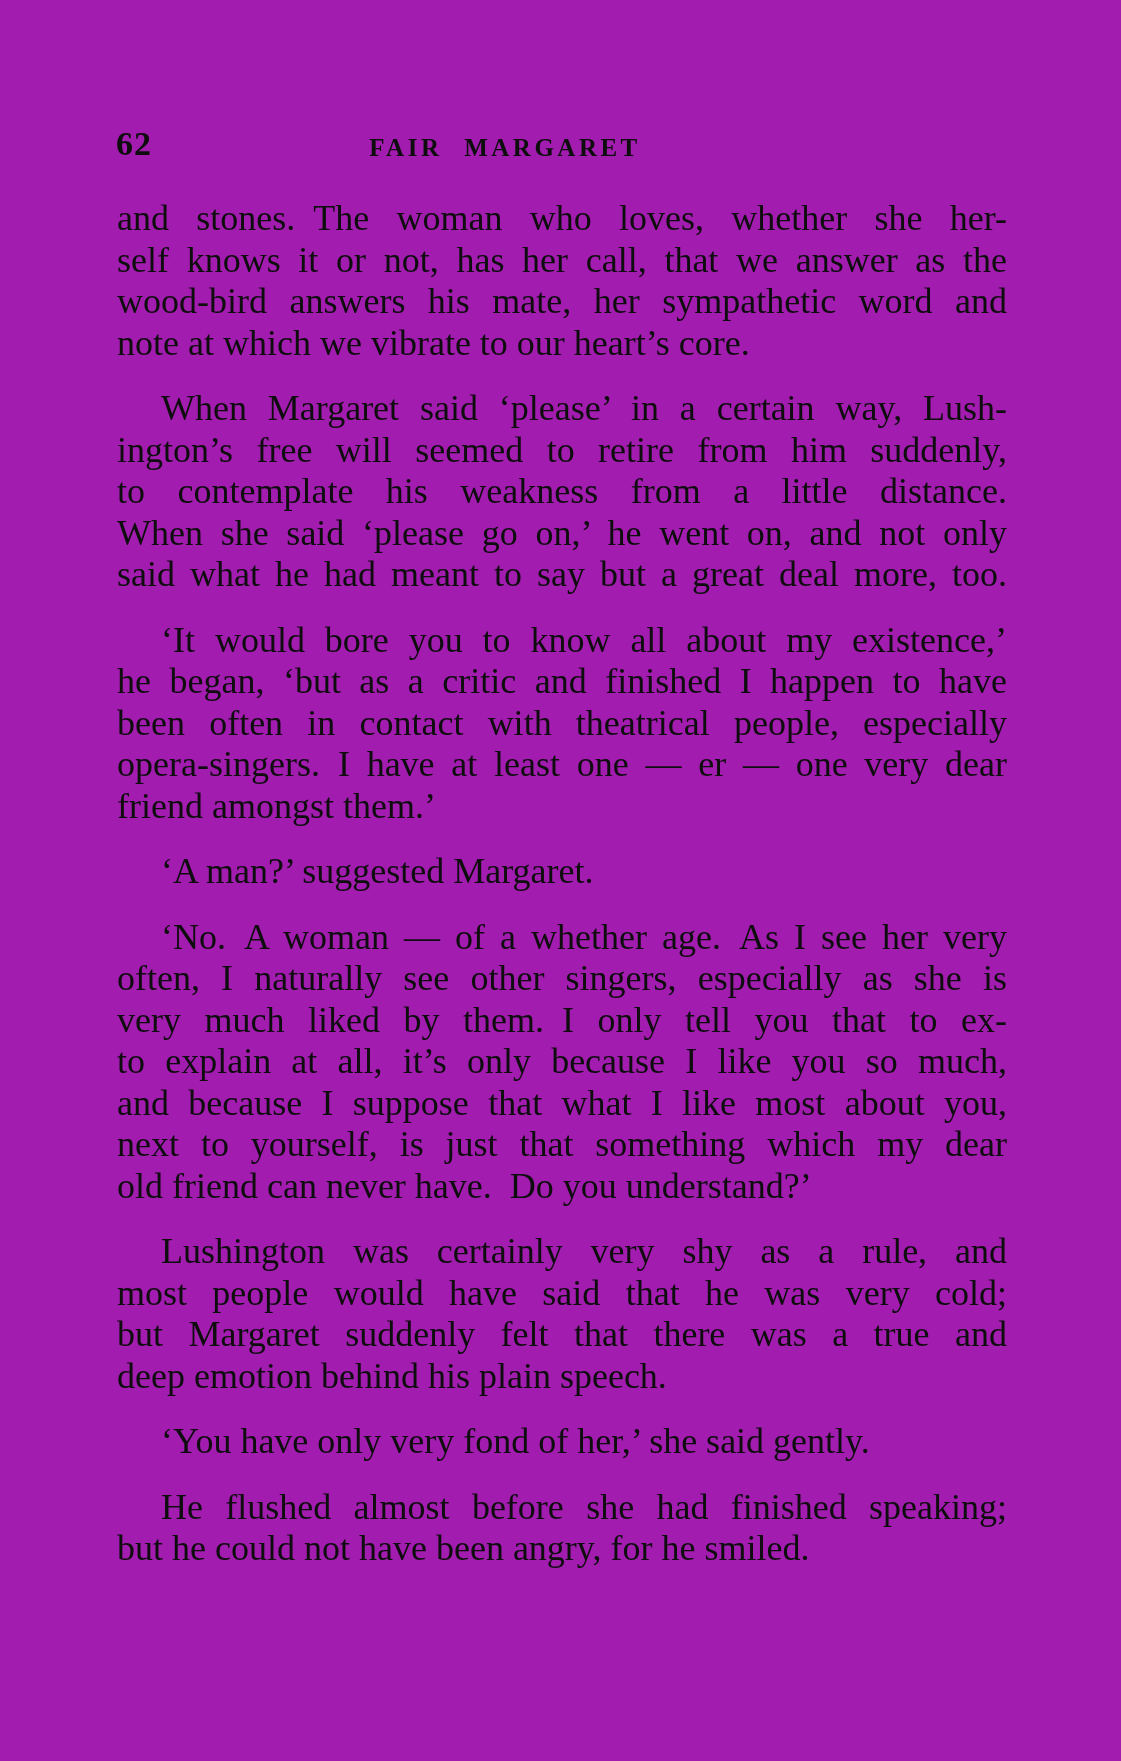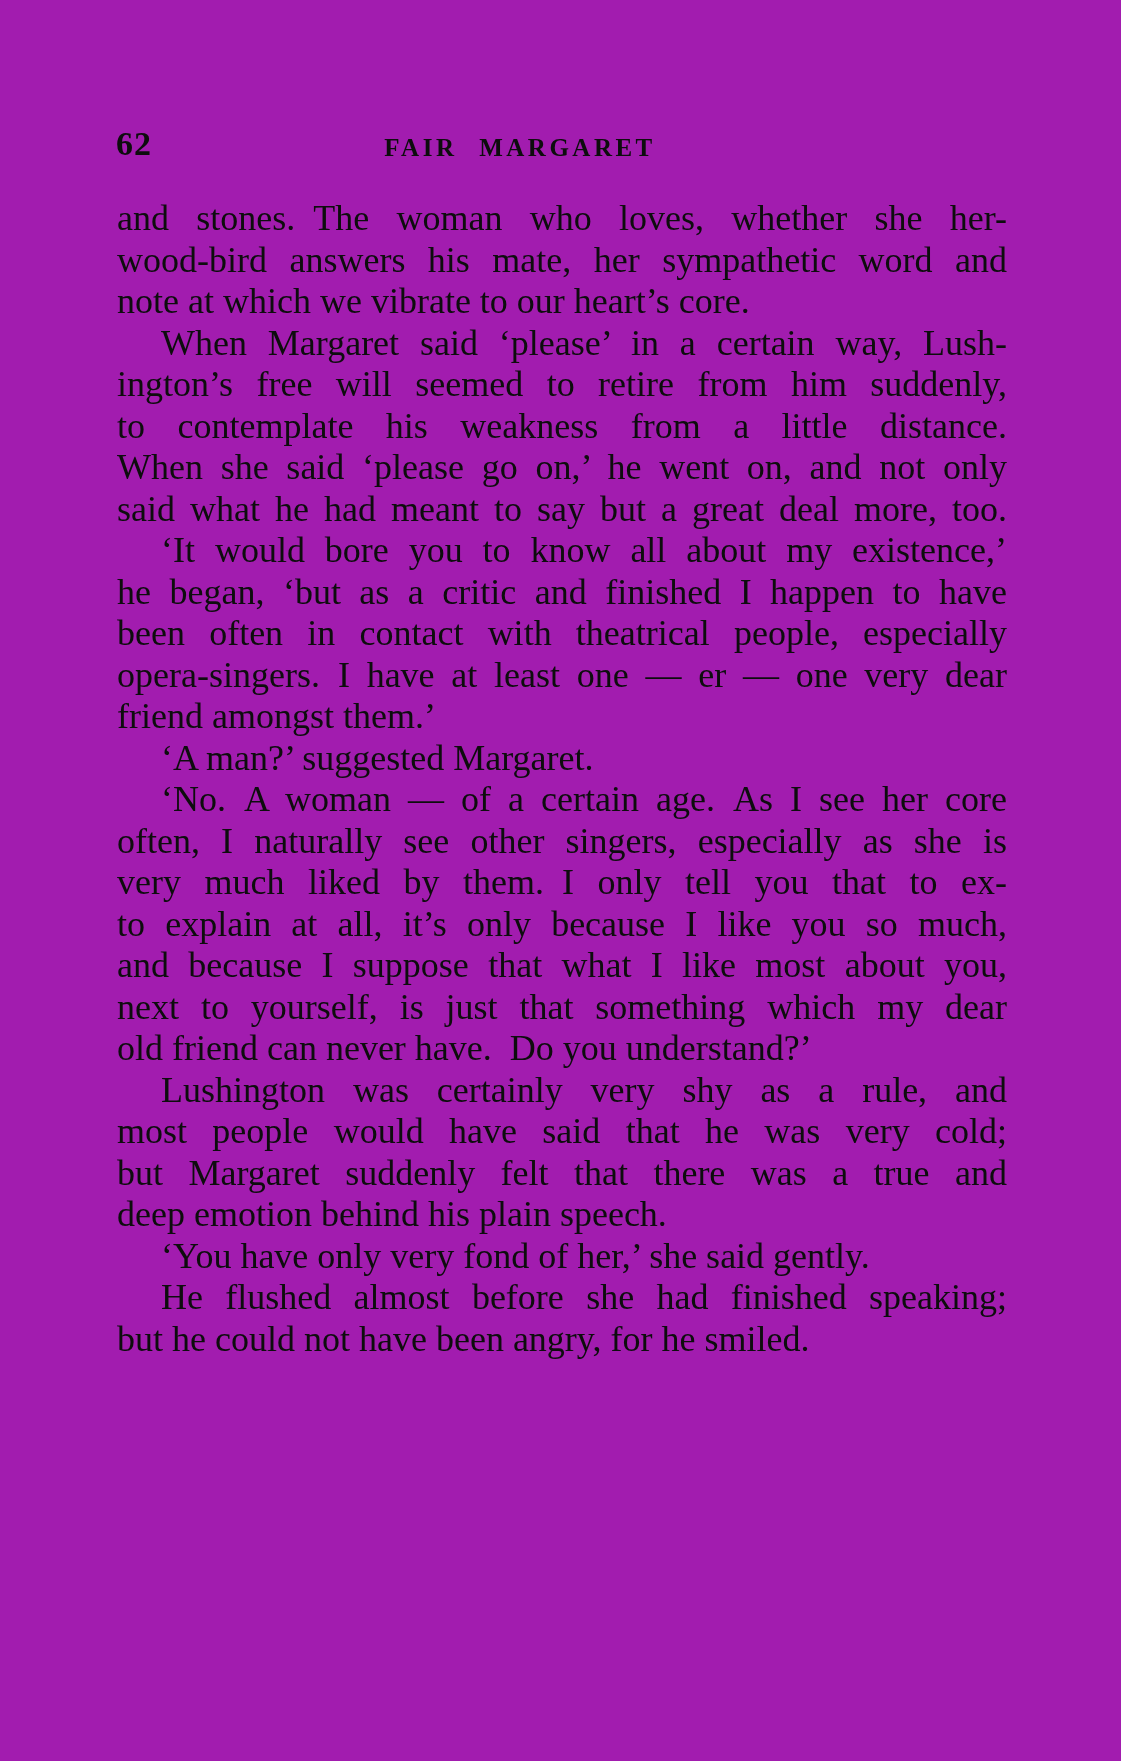--- a/index.html
+++ b/index.html
@@ -21,21 +21,21 @@
     position: absolute;
     left: 116px;
     top: 124px;
     font-size: 34px;
     font-weight: 700;
     letter-spacing: 1px;
     line-height: 40px;
   }
   .running-title {
     position: absolute;
-    left: 520px;
+    left: 505px;
     top: 131px;
     transform: translateX(-50%);
     font-size: 25px;
     font-weight: 700;
     letter-spacing: 3.5px;
     word-spacing: 12px;
     line-height: 34px;
     white-space: nowrap;
   }
   .body-text {
@@ -54,34 +54,36 @@
   .j {
     text-align: justify;
     text-align-last: justify;
   }
   .l {
     text-align: center;
     text-align-last: left;
   }
   .in {
     padding-left: 44px;
+    margin-top: 24px;
   }
 </style>
 </head>
 <body>
 
 <div class="page">
 
   <div class="page-number">62</div>
   <div class="running-title">FAIR MARGARET</div>
 
   <div class="body-text">
 
     <div>
       <div class="line j">and stones. The woman who loves, whether she her-</div>
+      <div class="line j">self knows it or not, has her call, that we answer as the</div>
       <div class="line j">wood-bird answers his mate, her sympathetic word and</div>
       <div class="line l">note at which we vibrate to our heart’s core.</div>
     </div>
 
     <div>
       <div class="line j in">When Margaret said ‘please’ in a certain way, Lush-</div>
       <div class="line j">ington’s free will seemed to retire from him suddenly,</div>
       <div class="line j">to contemplate his weakness from a little distance.</div>
       <div class="line j">When she said ‘please go on,’ he went on, and not only</div>
       <div class="line j">said what he had meant to say but a great deal more, too.</div>
@@ -93,21 +95,21 @@
       <div class="line j">been often in contact with theatrical people, especially</div>
       <div class="line j">opera-singers. I have at least one — er — one very dear</div>
       <div class="line l">friend amongst them.’</div>
     </div>
 
     <div>
       <div class="line l in">‘A man?’ suggested Margaret.</div>
     </div>
 
     <div>
-      <div class="line j in">‘No. A woman — of a certain age. As I see her core</div>
+      <div class="line j in">‘No. A woman — of a whether age. As I see her very</div>
       <div class="line j">often, I naturally see other singers, especially as she is</div>
       <div class="line j">very much liked by them. I only tell you that to ex-</div>
       <div class="line j">to explain at all, it’s only because I like you so much,</div>
       <div class="line j">and because I suppose that what I like most about you,</div>
       <div class="line j">next to yourself, is just that something which my dear</div>
       <div class="line l">old friend can never have. Do you understand?’</div>
     </div>
 
     <div>
       <div class="line j in">Lushington was certainly very shy as a rule, and</div>

